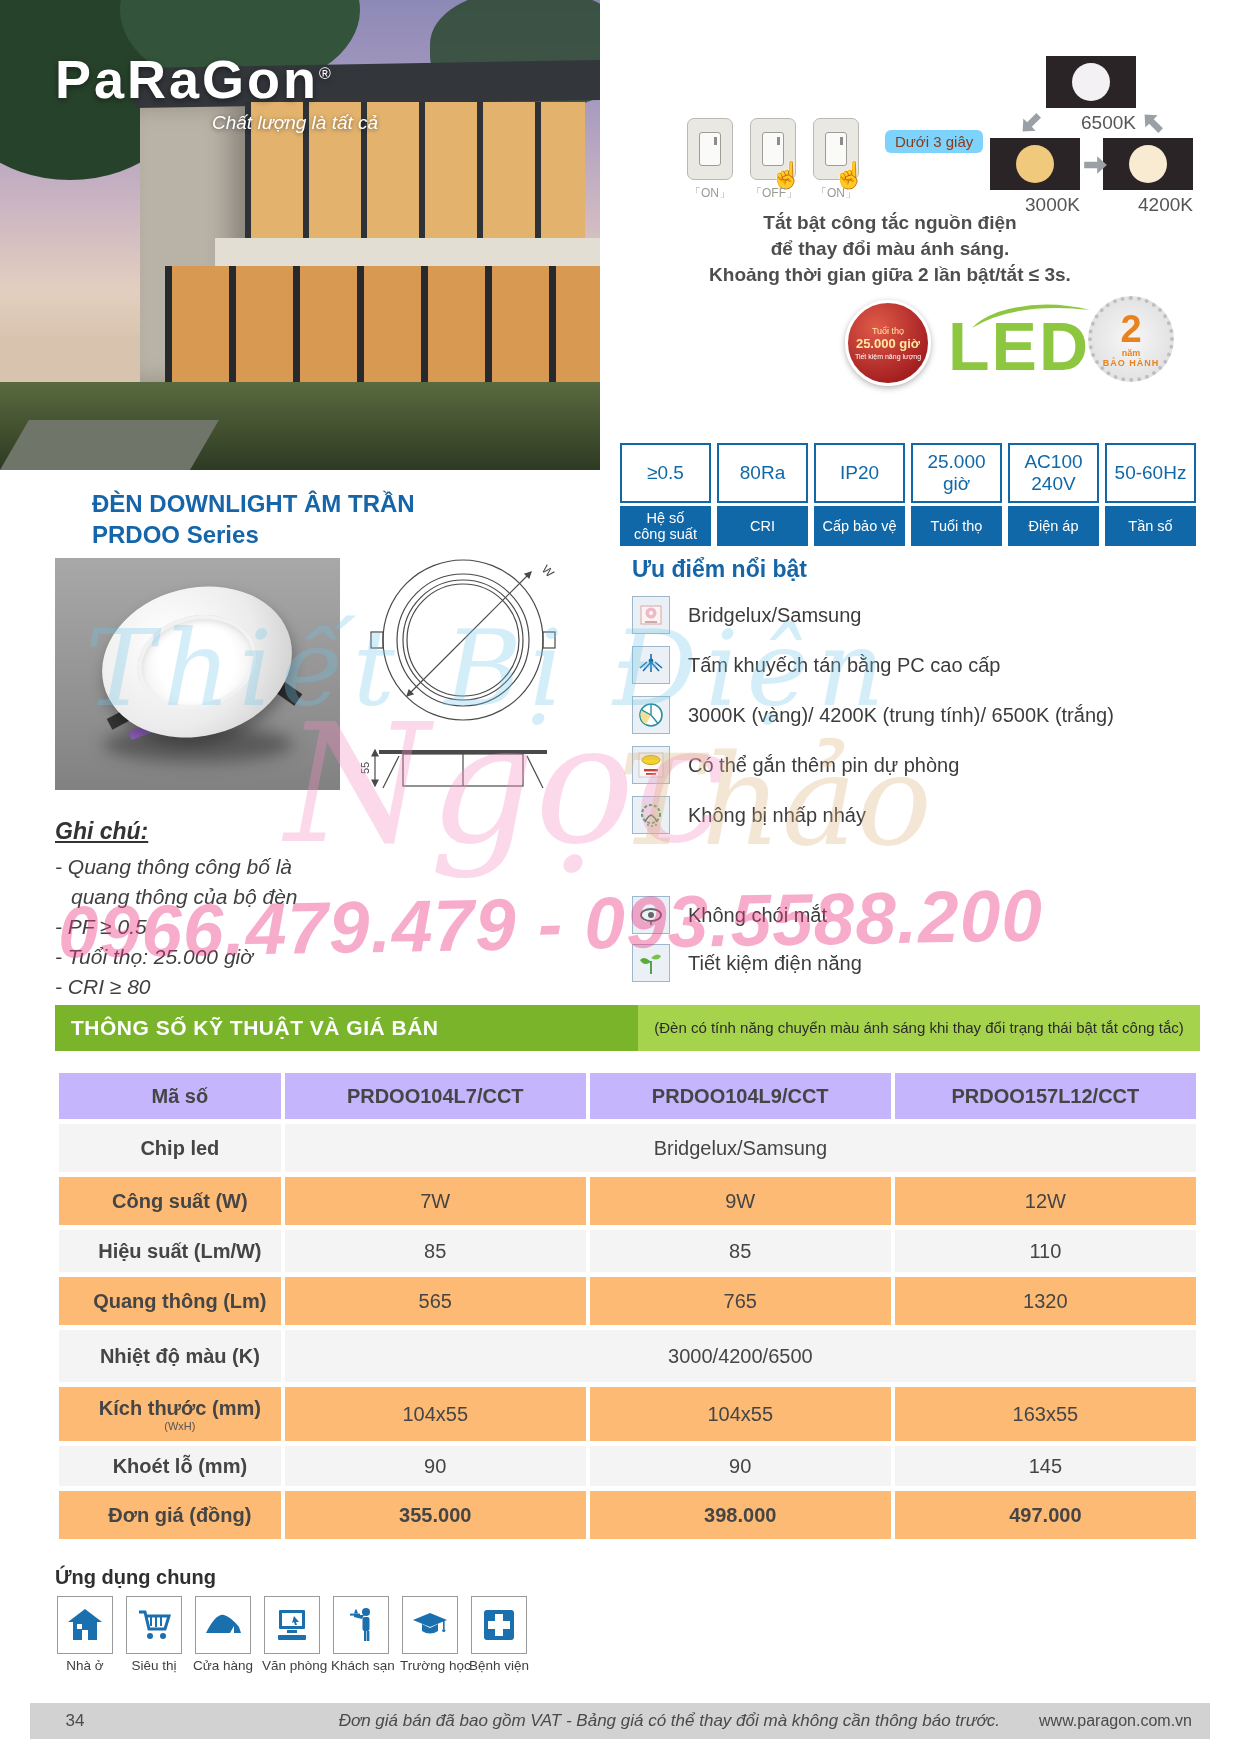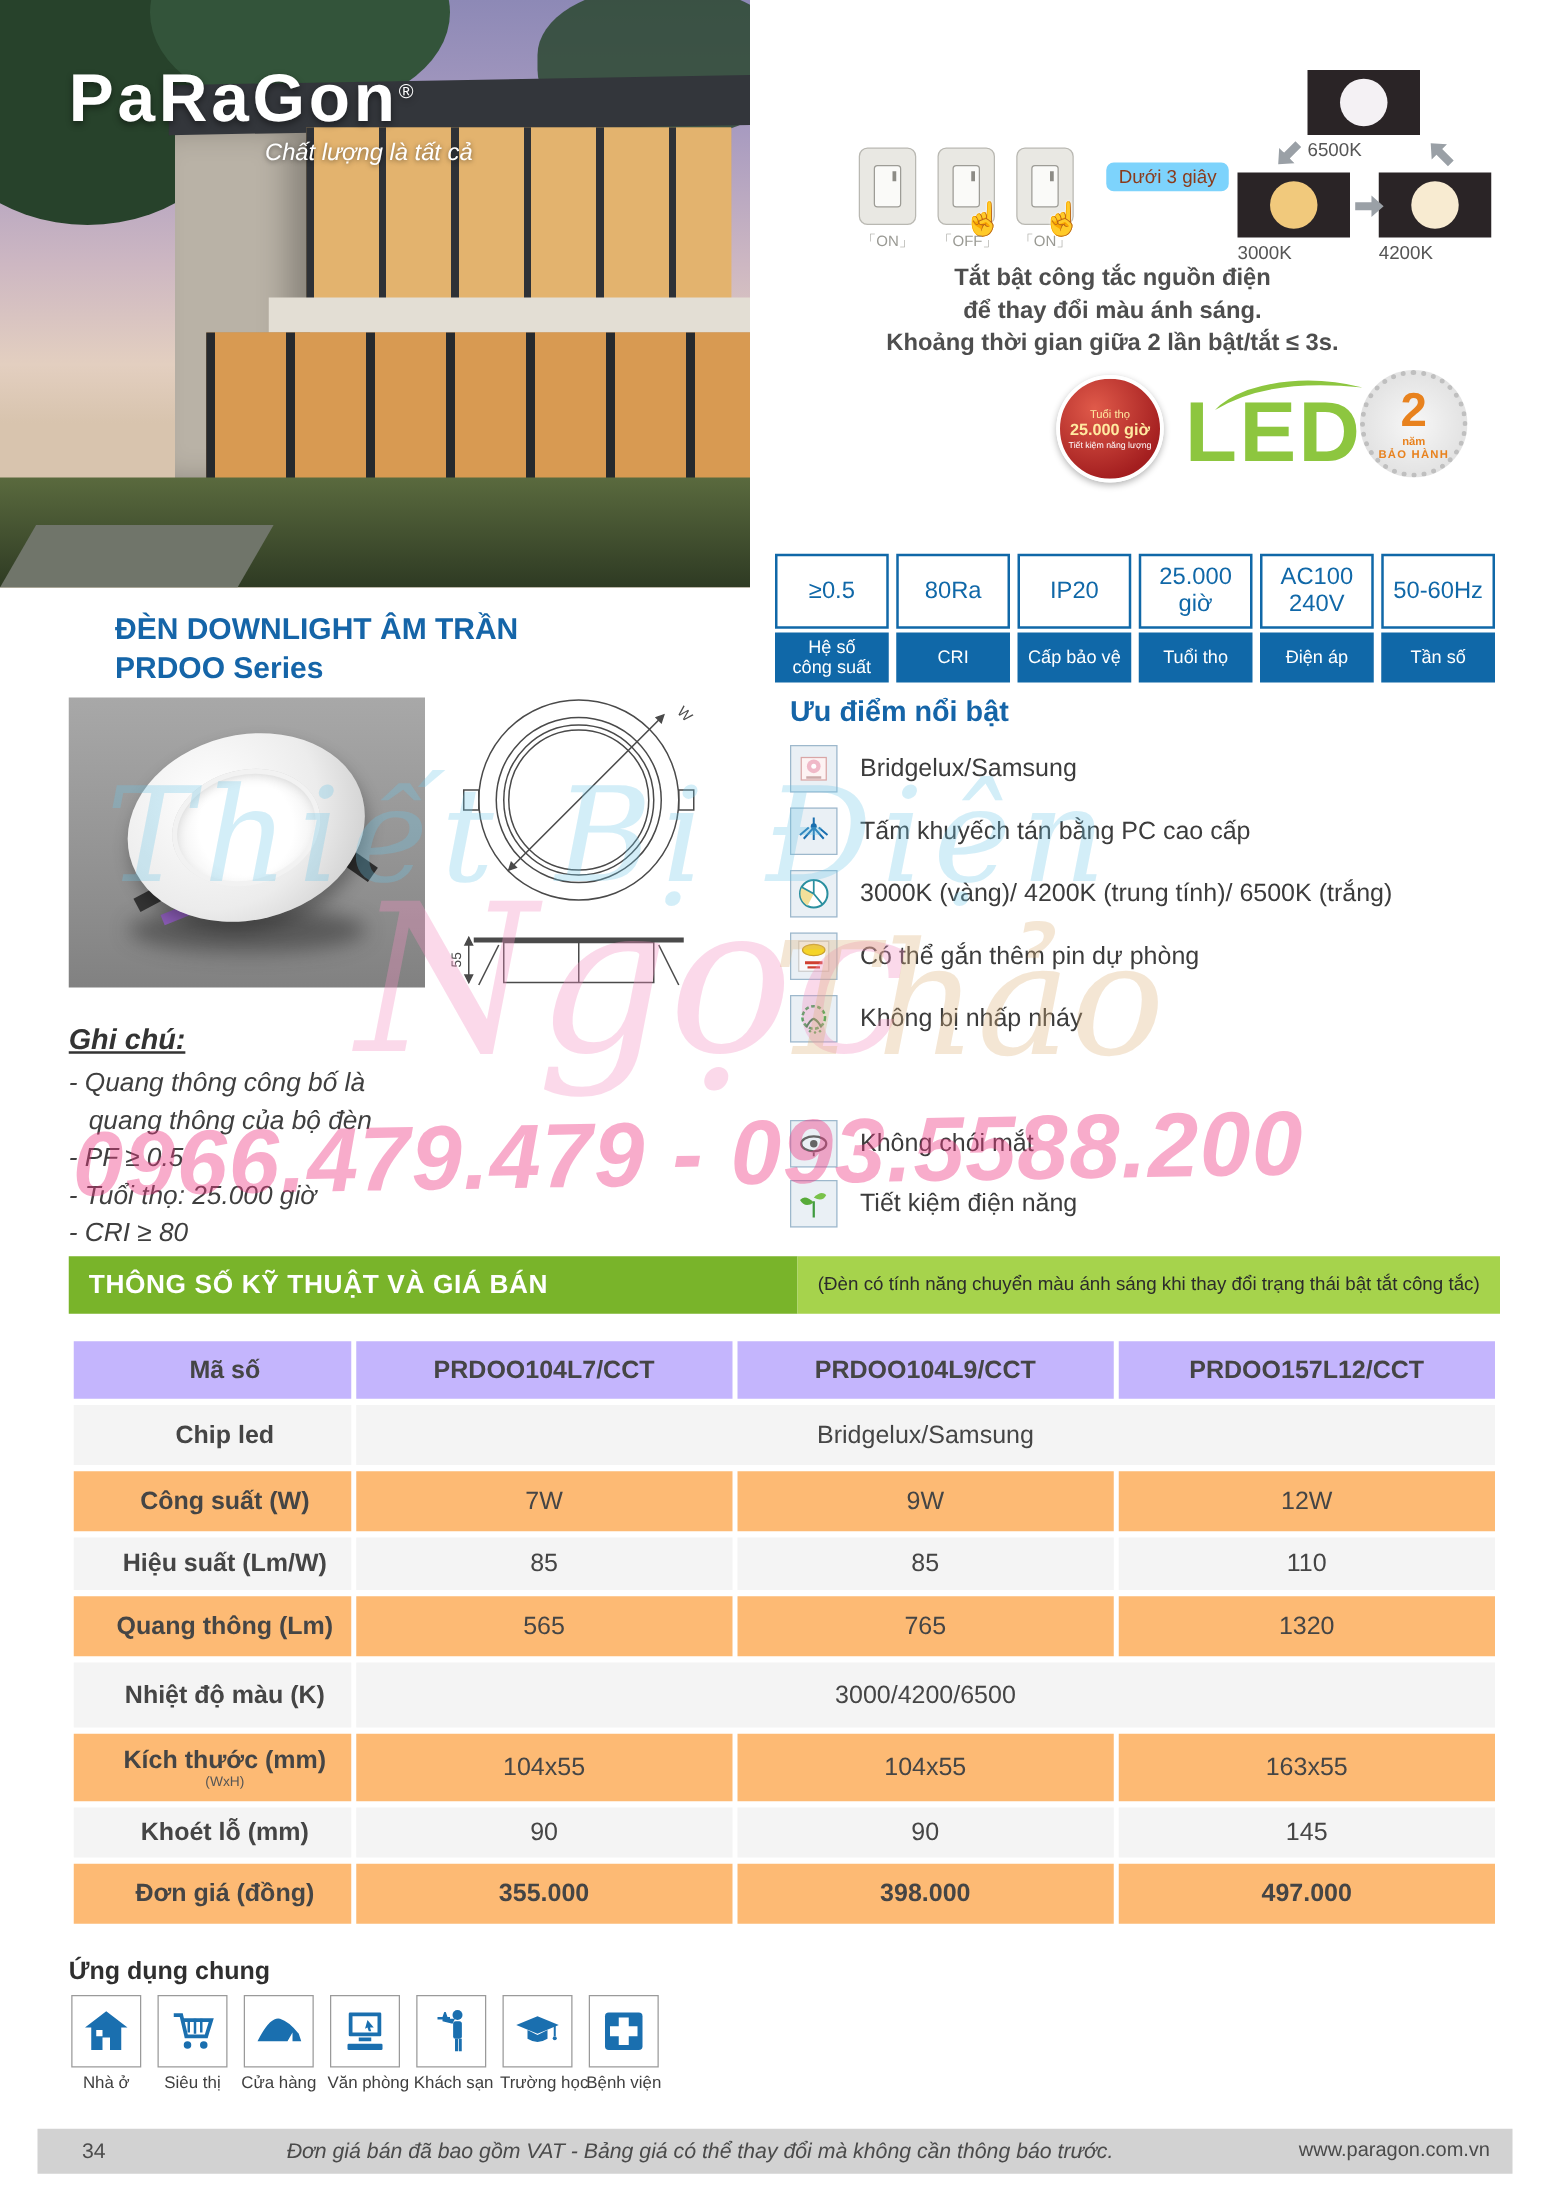--- a/index.html
+++ b/index.html
@@ -31,21 +31,21 @@
   
   .switch { width:46px; height:62px; background:#e9e8e3; border:1px solid #b9b8b2; border-radius:7px; }
   .rocker { position:absolute; left:11px; top:13px; width:22px; height:34px; background:#fafaf8; border:1px solid #9d9c96; border-radius:3px; }
   .rocker::after { content:""; position:absolute; right:3px; top:4px; width:3px; height:8px; background:#8d8c86; }
   .sw-label { font-size:12px; color:#9a9a94; }
   .hand { position:absolute; right:-8px; bottom:-12px; font-size:26px; color:#b9b8b0; text-shadow:0 0 2px #fff; }
   .pill { background:#7dd3fc; border-radius:6px; padding:3px 10px; font-size:15px; font-weight:normal; color:#8b3a1a; }
   .cct-box { width:90px; height:52px; background:#2a2426; display:flex; align-items:center; justify-content:center; }
   .cct-circle { width:38px; height:38px; border-radius:50%; }
   .c6500 { background:#f4f1f4; } .c3000 { background:#f1c97c; } .c4200 { background:#f8ebd1; }
-  .cct-label { font-size:15px; color:#555; width:90px; text-align:left; }
+  .cct-label { font-size:19px; color:#555; width:90px; text-align:right; }
   .cct-arrow { width:26px; height:26px; fill:#9aa0a6; }
   .instruction { width:520px; text-align:center; font-size:19px; line-height:26px; font-weight:bold; color:#4e4e4e; }
 
   
   .red-badge { width:86px; height:86px; border-radius:50%; background:radial-gradient(circle at 35% 30%,#e05a4a,#a31e1f 75%);
                border:3px solid #fff; box-shadow:0 2px 6px rgba(0,0,0,.3);
                display:flex; flex-direction:column; align-items:center; justify-content:center; text-align:center; color:#ffe9a0; }
   .rb1 { font-size:9px; } .rb2 { font-size:13px; font-weight:bold; } .rb3 { font-size:7px; color:#fff; margin-top:2px; width:70px; }
   .led-logo { font-size:68px; font-weight:800; color:#8dc63f; letter-spacing:2px; line-height:1; }
   .led-leaf { position:absolute; left:18px; top:-14px; }
@@ -109,21 +109,21 @@
 
   
   .apps-head { font-size:20px; font-weight:bold; color:#2f2f2f; }
   .app { width:60px; text-align:center; }
   .app-box { width:56px; height:58px; border:1px solid #9a9a9a; background:#fff; display:flex; align-items:center; justify-content:center; margin:0 auto; }
   .app-label { font-size:13.5px; color:#3f3f3f; margin-top:4px; white-space:nowrap; }
 
   
   .footer { left:30px; top:1703px; width:1180px; height:36px; background:#d2d2d2; display:flex; align-items:center; }
   .f-page { width:90px; text-align:center; font-size:17px; color:#4c4c4c; }
-  .f-note { flex:1; text-align:center; font-style:italic; font-size:17px; color:#4a4a4a; }
+  .f-note { flex:1; text-align:right; font-style:italic; font-size:17px; color:#4a4a4a; }
   .f-web { width:210px; text-align:right; padding-right:18px; font-size:16px; color:#4a4a4a; }
 
   
   .wm { pointer-events:none; z-index:50; font-family:"DejaVu Serif", serif; font-style:italic; white-space:nowrap; }
   .wm1 { left:85px; top:608px; font-size:105px; color:rgba(110,200,232,.30); letter-spacing:8px; }
   .wm2 { left:285px; top:688px; font-size:165px; color:rgba(243,145,192,.34); }
   .wm3 { left:618px; top:728px; font-size:125px; color:rgba(222,178,120,.32); }
   .wm-phone { left:58px; top:882px; font-size:73px; font-weight:bold; color:rgba(238,58,130,.42);
               font-family:"Liberation Sans", sans-serif; transform:rotate(-1deg); letter-spacing:1px; }
 

